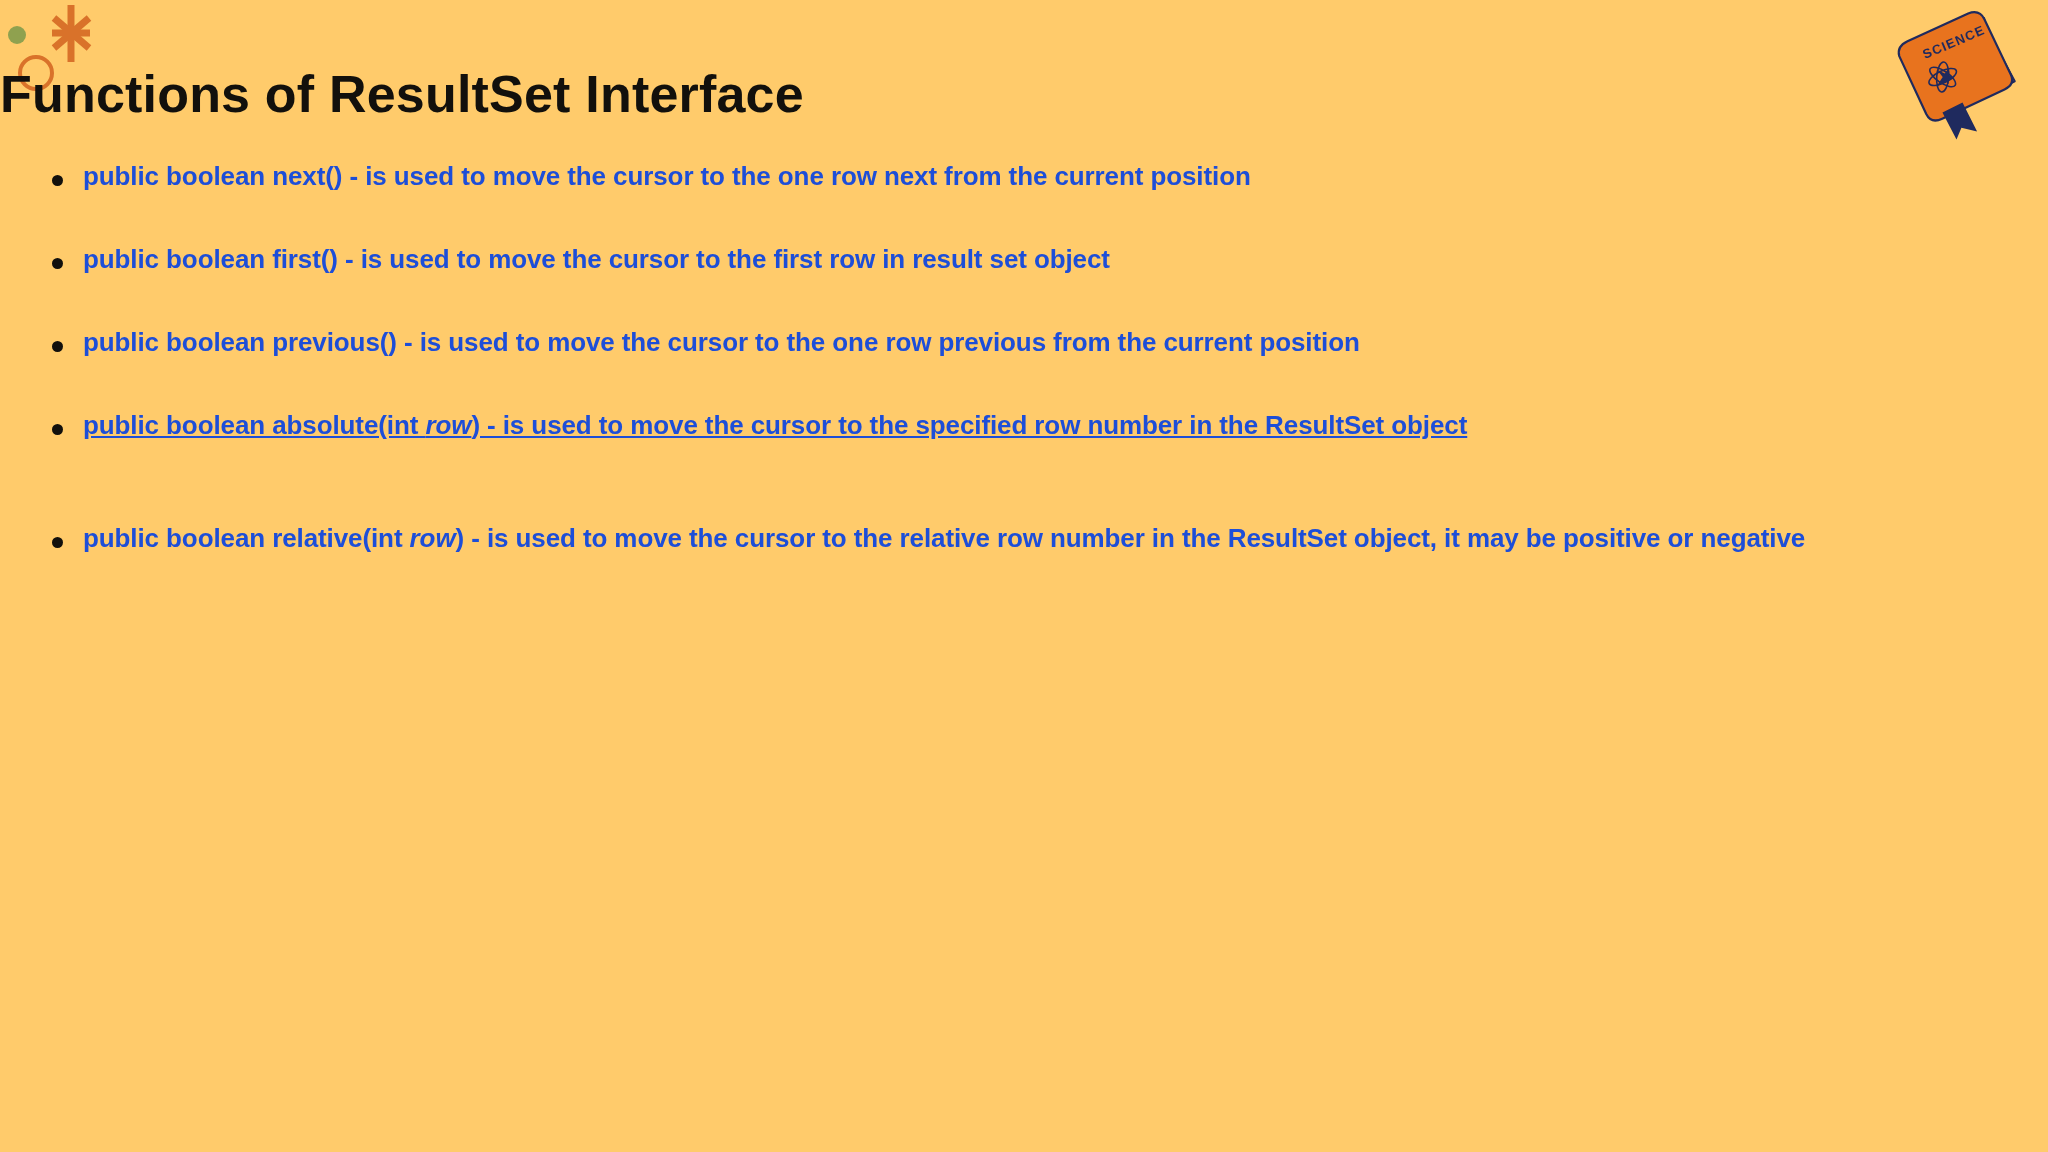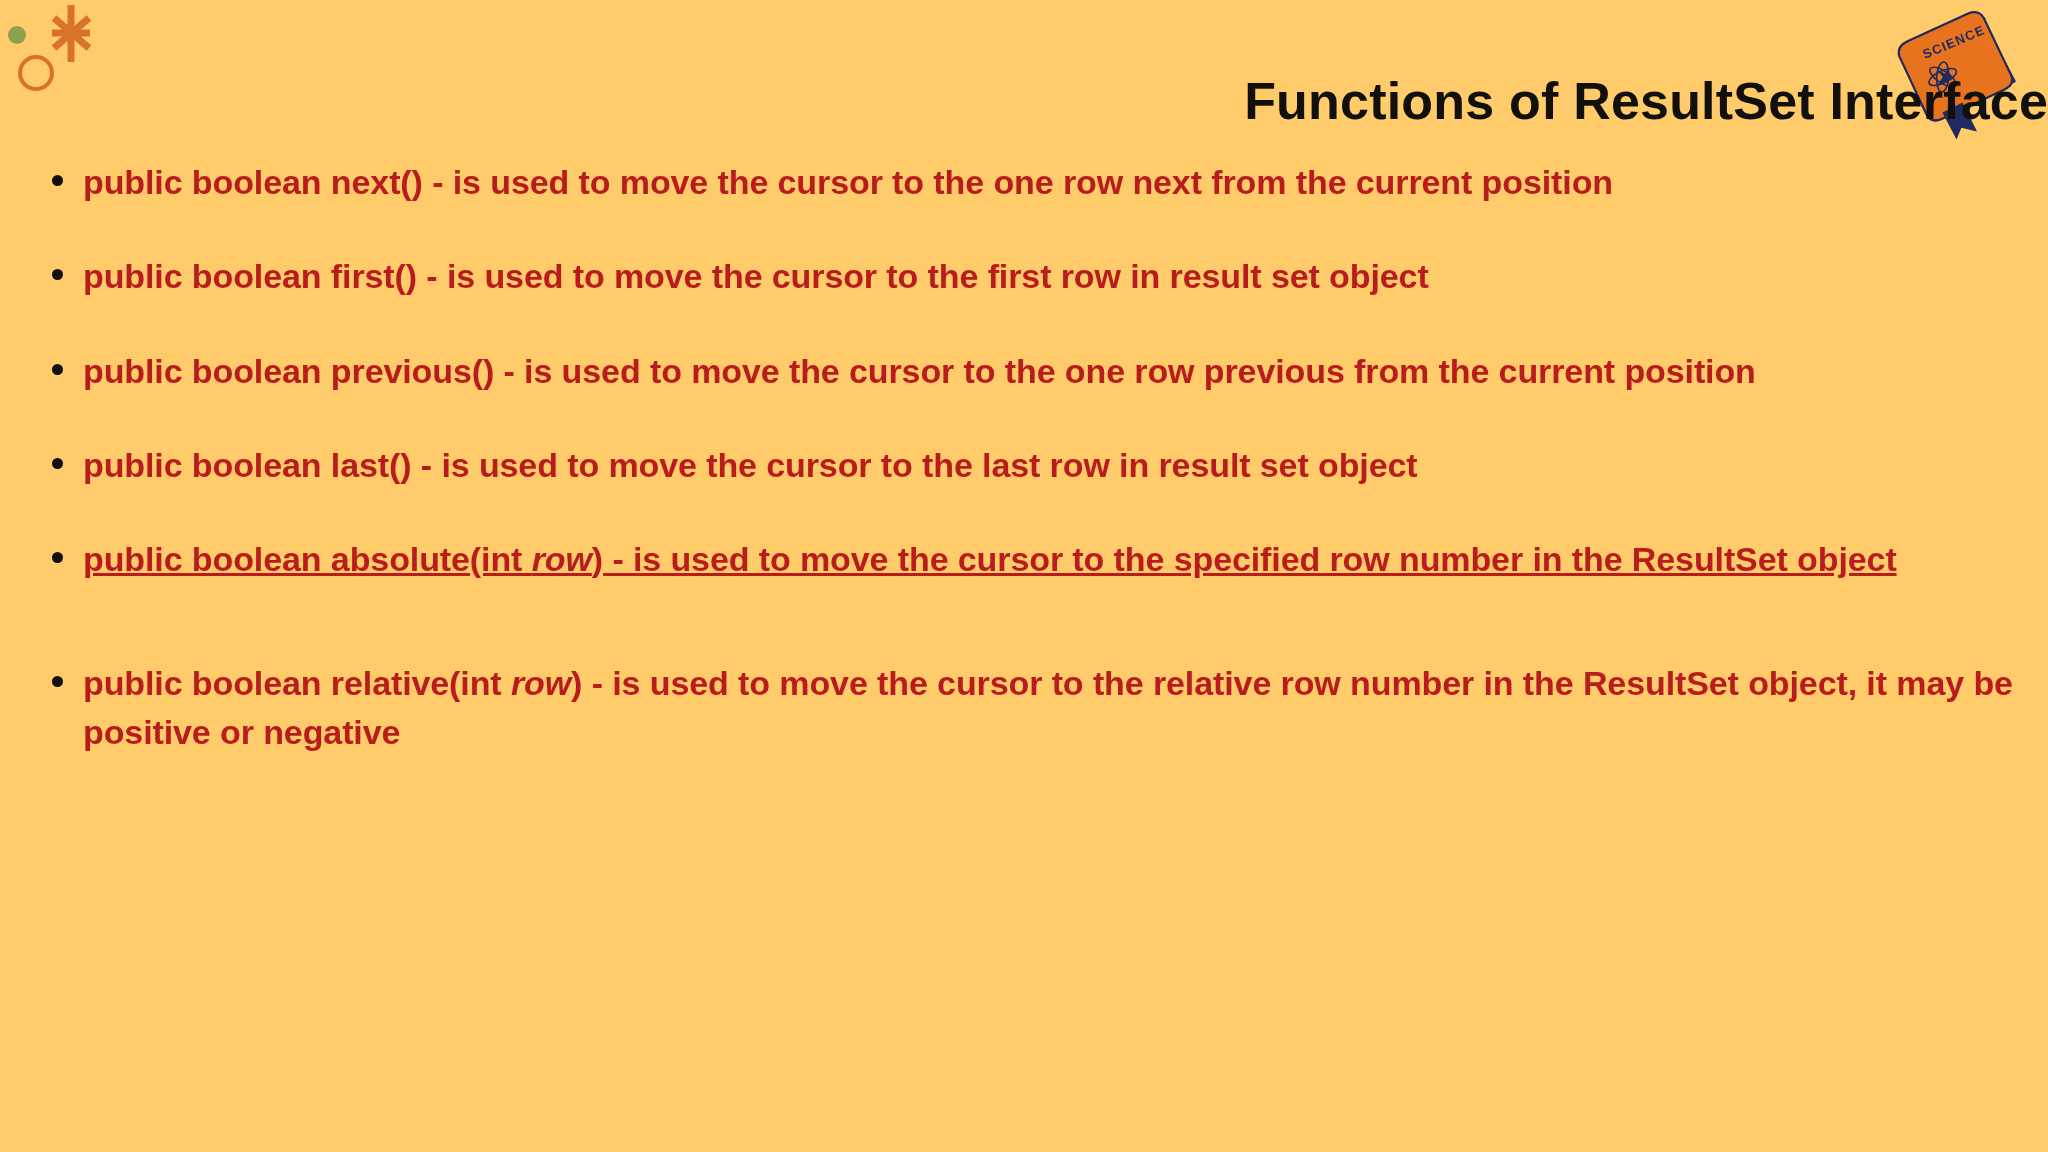--- a/index.html
+++ b/index.html
@@ -29,24 +29,24 @@
     top: 2px;
     right: 8px;
     width: 160px;
     height: 150px;
     pointer-events: none;
   }
 
   
   .slide-title {
     position: absolute;
-    top: 38px;
+    top: 31px;
     left: 0;
     width: 100%;
-    text-align: right;
+    text-align: left;
     font-size: 52px;
     font-weight: 700;
     color: #12100c;
     letter-spacing: 0.2px;
     line-height: 1.1;
   }
 
   
   .bullet-list {
     position: absolute;
@@ -54,23 +54,23 @@
     left: 30px;
     width: 1990px;
     list-style: none;
     margin: 0;
     padding: 0;
   }
   .bullet-item {
     position: relative;
     padding-left: 53px;
     margin-bottom: 46px;
-    font-size: 34px;
+    font-size: 26px;
     font-weight: 700;
-    color: #b91c1c;
+    color: #1d4ed8;
     line-height: 1.42;
     letter-spacing: -0.1px;
   }
   .bullet-item:last-child {
     margin-bottom: 8px;
   }
   .bullet-item.gap-large {
     margin-bottom: 76px;
     text-decoration: underline;
   }
@@ -136,22 +136,19 @@
 <ul class="bullet-list">
   <li class="bullet-item">
     <span>public boolean next() - is used to move the cursor to the one row next from the current position</span>
   </li>
   <li class="bullet-item">
     <span>public boolean first() - is used to move the cursor to the first row in result set object</span>
   </li>
   <li class="bullet-item">
     <span>public boolean previous() - is used to move the cursor to the one row previous from the current position</span>
   </li>
-  <li class="bullet-item">
-    <span>public boolean last() - is used to move the cursor to the last row in result set object</span>
-  </li>
   <li class="bullet-item gap-large">
     <span>public boolean absolute(int </span><em>row</em><span>) - is used to move the cursor to the specified row number in the ResultSet object</span>
   </li>
   <li class="bullet-item">
     <span>public boolean relative(int </span><em>row</em><span>) - is used to move the cursor to the relative row number in the ResultSet object, it may be positive or negative</span>
   </li>
 </ul>
 
 </body></html>

